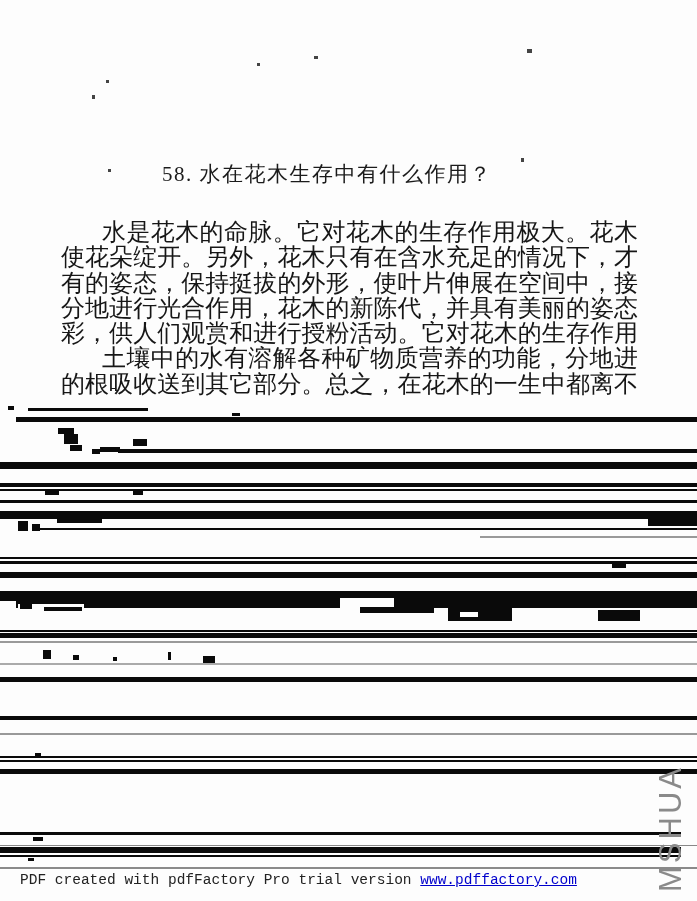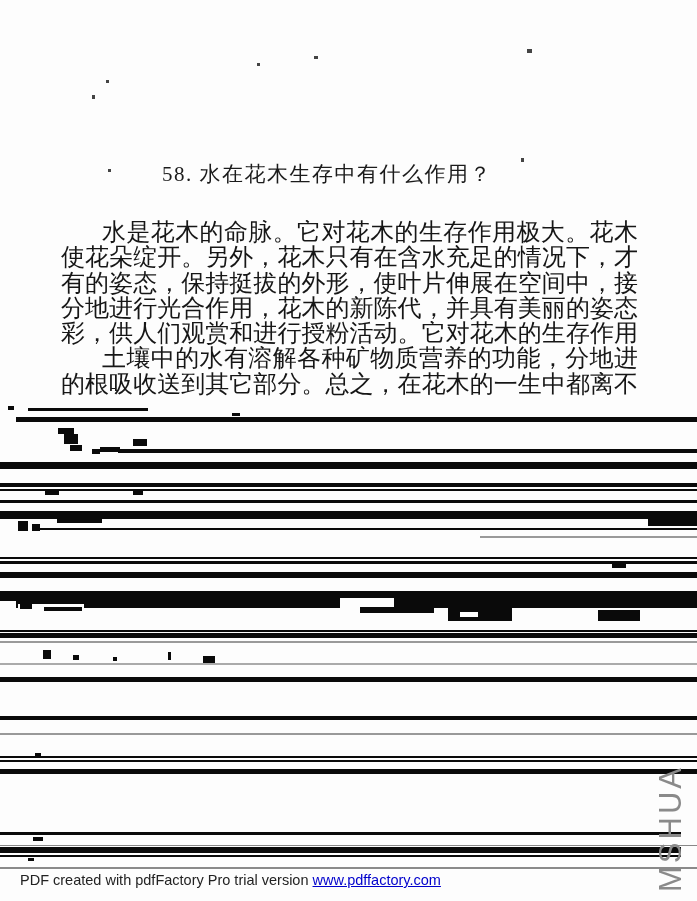--- a/index.html
+++ b/index.html
@@ -44,21 +44,21 @@
     font-family:"Liberation Sans","DejaVu Sans",sans-serif;
     font-size:31px;
     line-height:34px;
     letter-spacing:3px;
     font-weight:400;
     white-space:nowrap;
   }
   .footer {
     position:absolute;
     left:20px; top:872px;
-    font-family:Liberation Sans, sans-serif;
+    font-family:Liberation Mono, monospace;
     font-size:14.5px;
     color:#222;
     white-space:nowrap;
   }
   .footer a { text-decoration:underline; }
 </style>
 </head>
 <body>
 
 <div class="page" style="background: rgb(253, 253, 253);">

